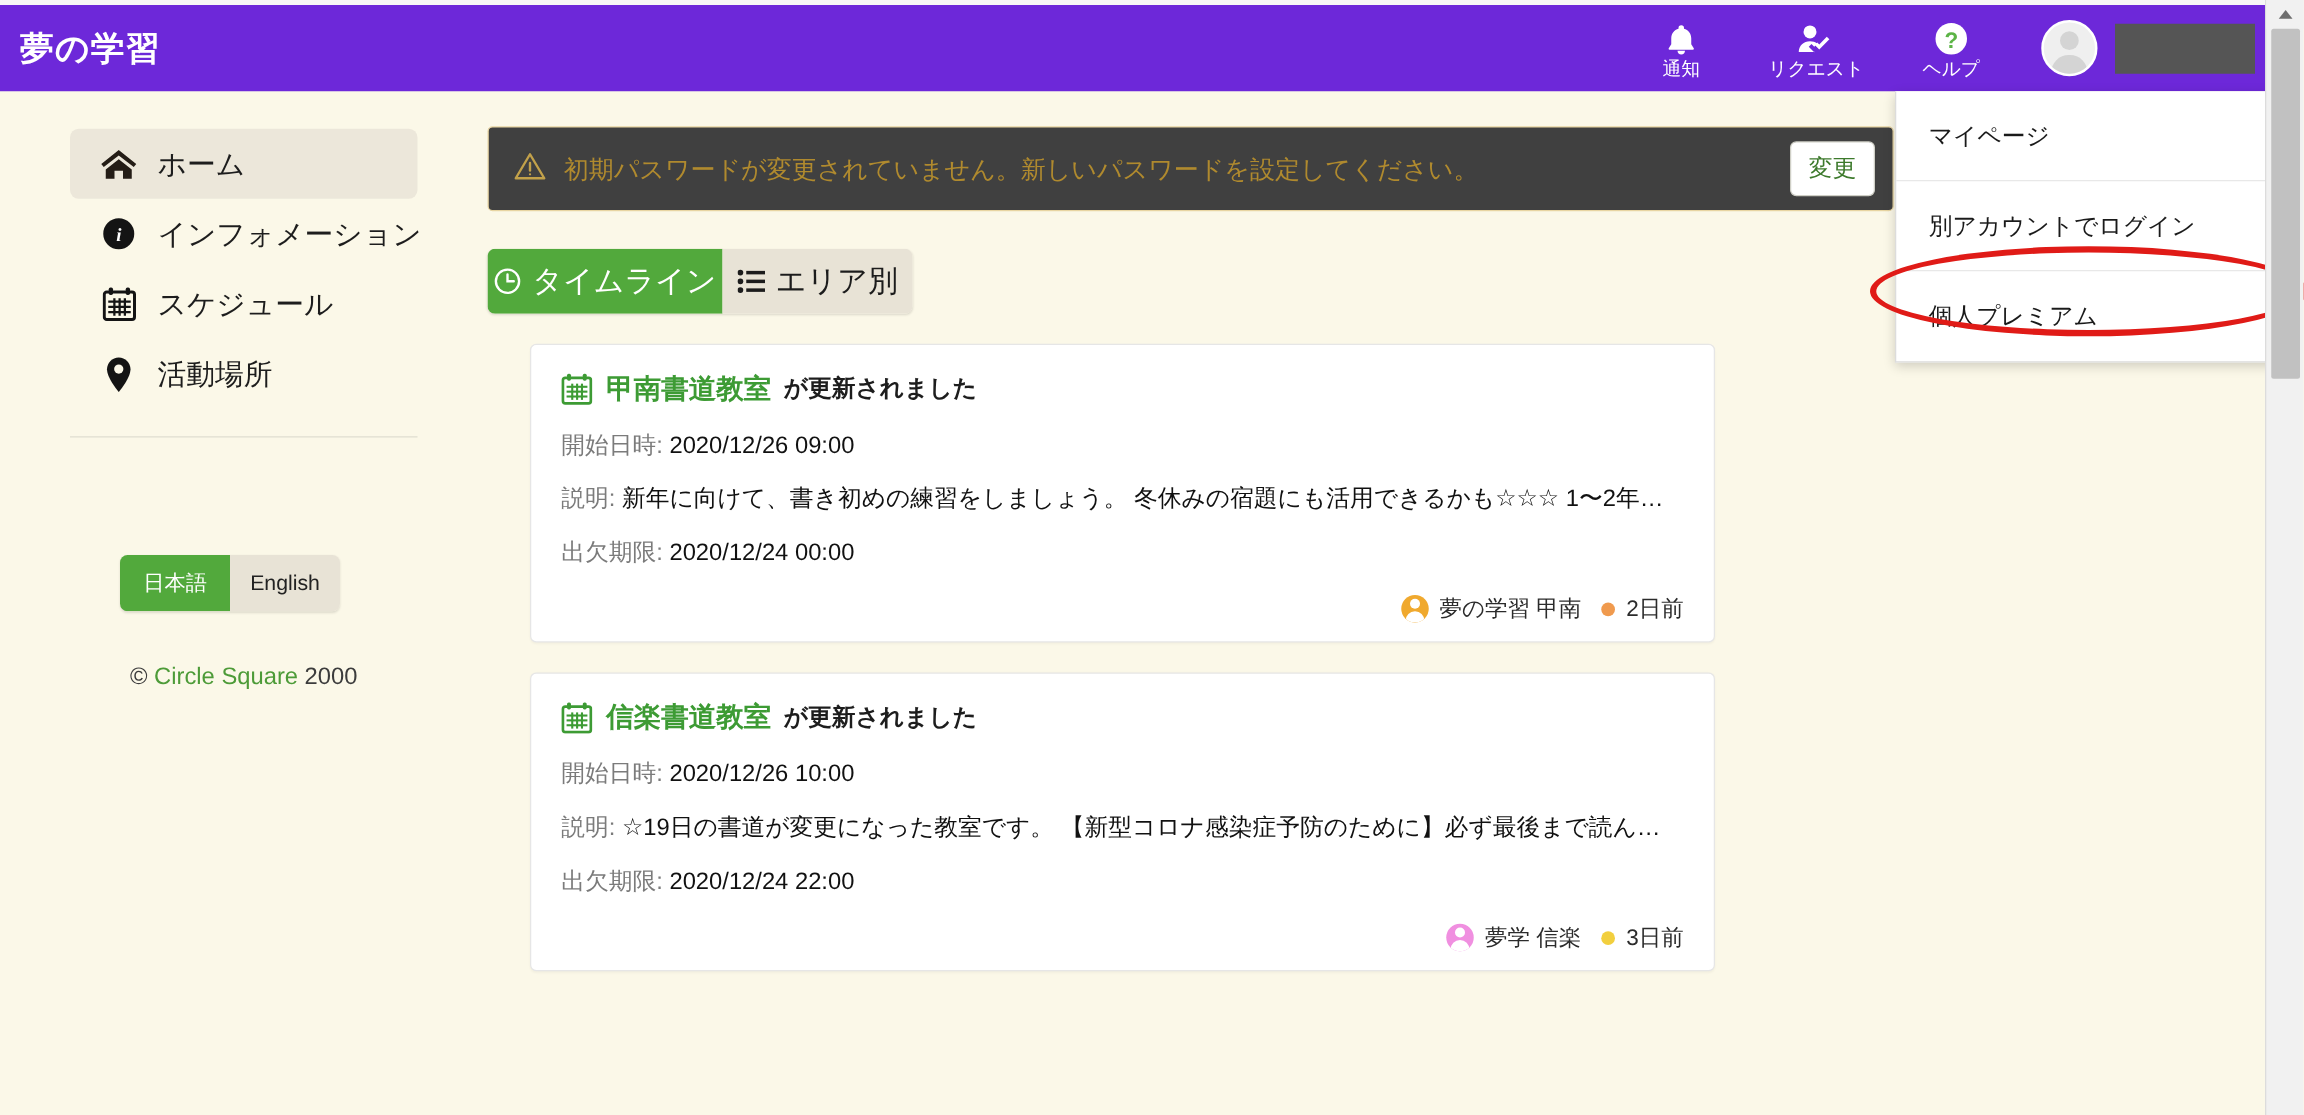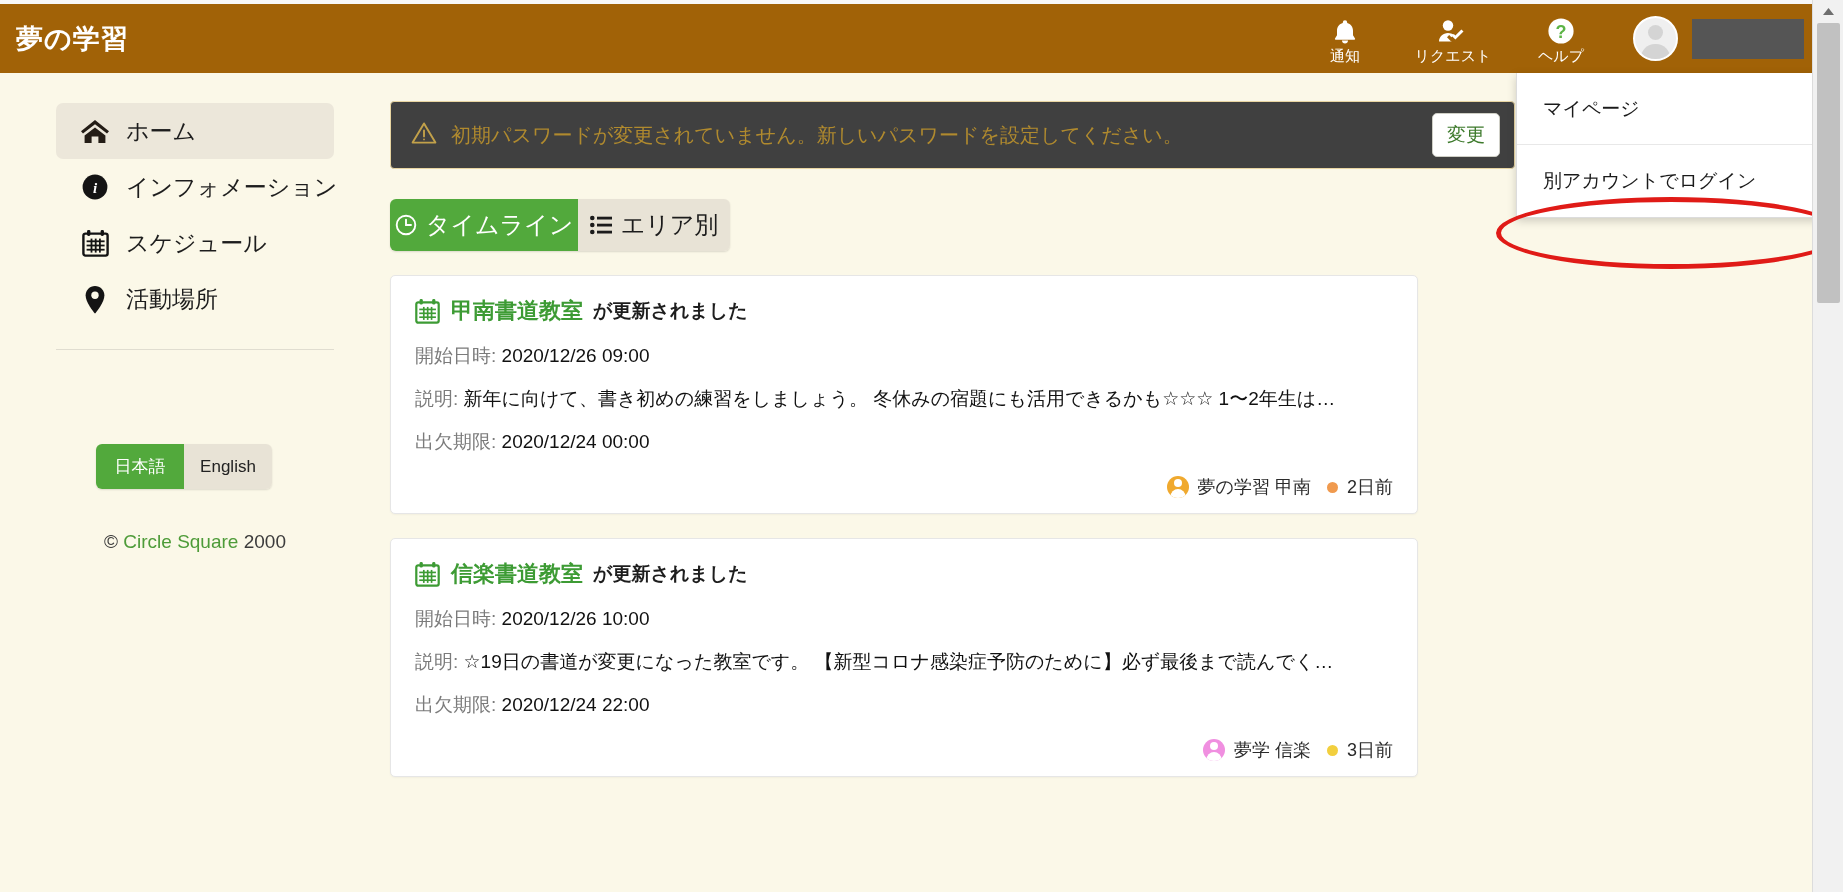--- a/index.html
+++ b/index.html
@@ -24,21 +24,21 @@
     overflow: hidden;
   }
 
   
   .topbar {
     position: absolute;
     top: 4px;
     left: 0;
     width: 1812px;
     height: 69px;
-    background: #a16207;
+    background: #6d28d9;
     display: flex;
     align-items: center;
     box-sizing: border-box;
   }
   .brand {
     color: #ffffff;
     font-size: 27px;
     font-weight: bold;
     letter-spacing: 1px;
     margin-left: 16px;
@@ -278,28 +278,29 @@
     cursor: pointer;
     user-select: none;
     white-space: nowrap;
     text-align: center;
   }
   .tab .t-ico { margin-right: 9px; display:flex; align-items:center; }
   .tab.on { background: #52a93c; color: #ffffff; width: 188px; }
   .tab.off { background: #e8e3d6; color: #1c1c1c; width: 152px; }
 
   .card {
-    width: 1028px;
+    width: 948px;
     background: #ffffff;
     border: 1px solid #e6e6e6;
     border-radius: 5px;
     box-sizing: border-box;
     margin-top: 24px;
     padding: 20px 24px 14px 24px;
     box-shadow: 0 1px 2px rgba(0,0,0,0.04);
+    margin-left: 34px;
   }
   .card-title {
     display: flex;
     align-items: center;
     font-size: 22px;
     white-space: nowrap;
   }
   .card-title .cal { margin-right: 11px; display: flex; align-items: center; }
   .card-title .group {
     color: #3d9b34;
@@ -437,20 +438,21 @@
 
     <div class="account">
       <span class="avatar-circle"></span>
       <span class="name-redaction"></span>
     </div>
   </div>
 
   <div class="dropdown">
     <div class="dropdown-item">マイページ</div>
     <div class="dropdown-item">別アカウントでログイン</div>
+    <div class="dropdown-item">個人プレミアム</div>
   </div>
   <div class="annot-ellipse"></div>
 
   <div class="sidebar">
 
     <div class="side-item active">
       <span class="s-ico">
         <svg width="30" height="27" viewBox="0 0 30 27" fill="#241d16">
           <path d="M15 2L1 13.2l2 2.4L15 6.3l12 9.3 2-2.4z"></path>
           <path d="M15 9.4L4.6 17.6V25h7v-6.4h6.8V25h7v-7.4z"></path>

